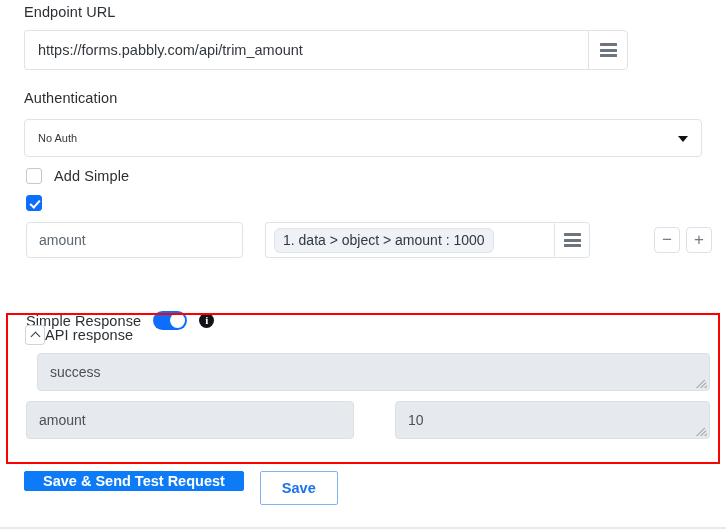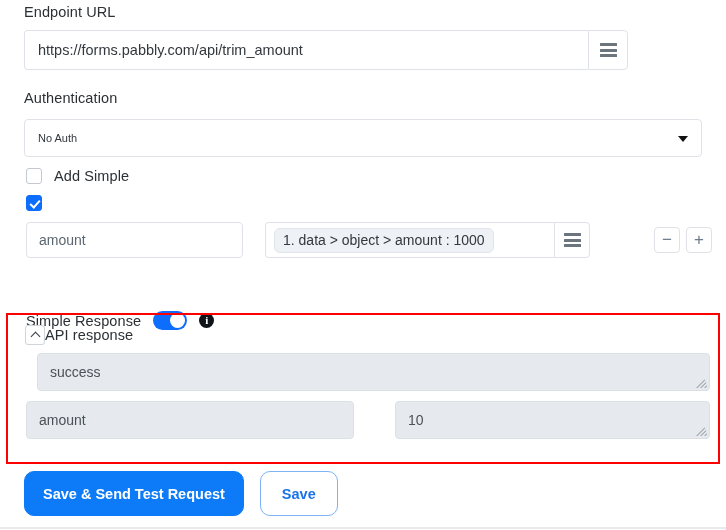--- a/index.html
+++ b/index.html
@@ -254,22 +254,22 @@
     transform-origin: 0 0;
     transform: rotate(-45deg);
   }
   .resize i:nth-child(1) { width: 12px; left: 0px;  top: 11px; }
   .resize i:nth-child(2) { width: 8px;  left: 4px;  top: 11px; }
   .resize i:nth-child(3) { width: 4px;  left: 8px;  top: 11px; }
 
   
   .btn-row { position: absolute; left: 24px; top: 471px; display: flex; gap: 16px; }
   .btn {
-    height: 45px;
-    border-radius: 10px;
+    height: 20px;
+    border-radius: 2px;
     display: flex; align-items: center; justify-content: center;
     font-size: 14.5px;
     font-weight: bold;
     padding: 0 18px;
     white-space: nowrap;
   }
   .btn-primary { background: #0d7bf7; color: #fff; border: 1px solid #0d7bf7; }
   .btn-outline { background: #fff; color: #1a73e8; border: 1px solid #7eb4f5; padding: 16px 21px; }
 
   .bottom-line {

